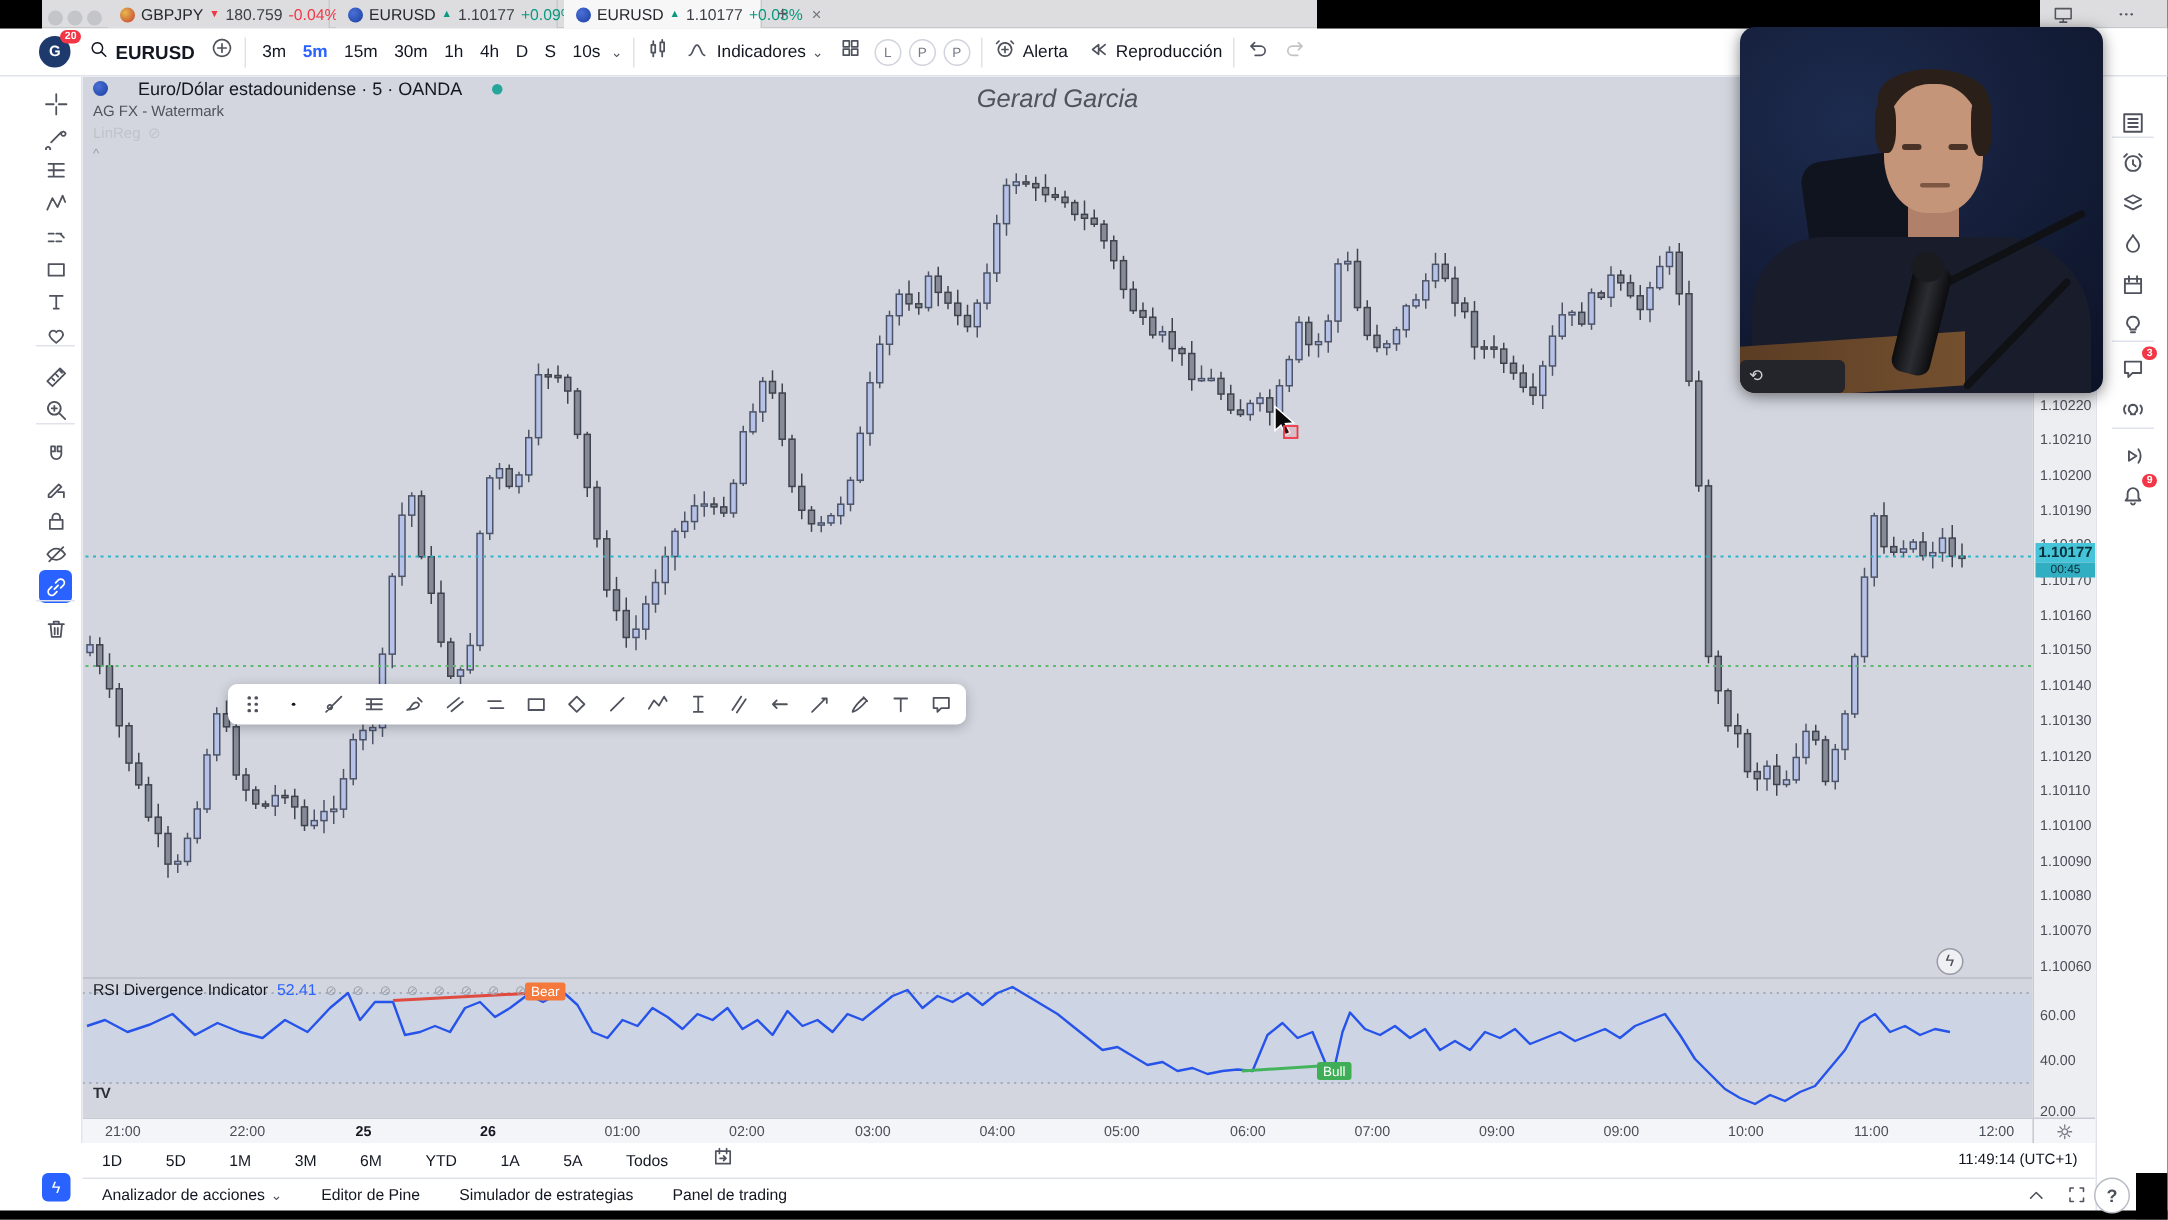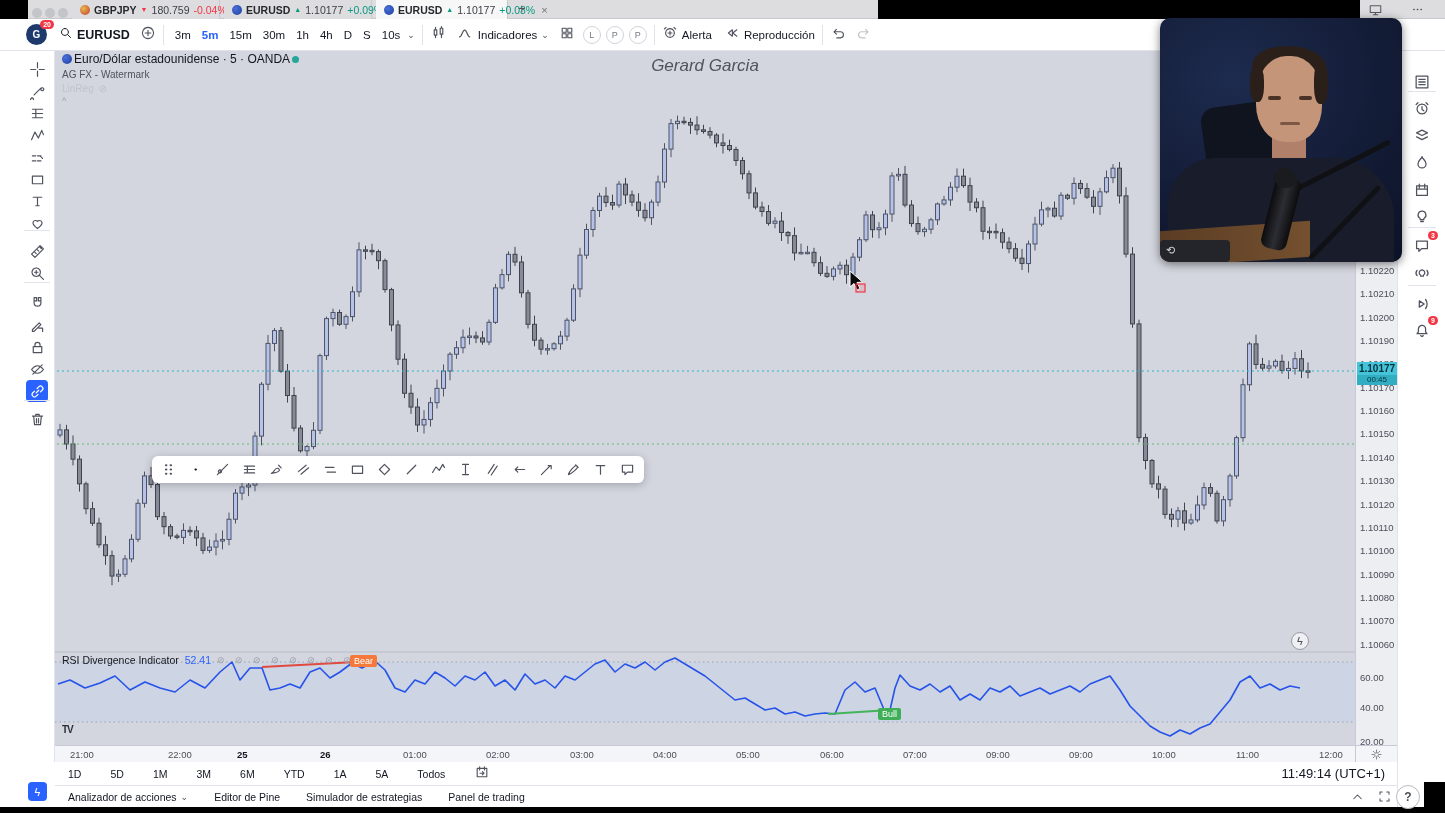--- a/index.html
+++ b/index.html
@@ -6,21 +6,21 @@
   html,body { width:1445px; height:813px; overflow:hidden; background:#000; font-family:"Liberation Sans",sans-serif; }
   .abs { position:absolute; }
   #app { position:relative; width:1445px; height:813px; background:#fff; }
 
   
   #tabbar { left:0; top:0; width:1445px; height:19px; background:#dddddf; border-bottom:1px solid #c8c9cc; z-index:5; }
   .tlight { width:10px; height:10px; border-radius:50%; background:#c4c5c9; display:inline-block; margin-right:3px; }
   .tab { position:absolute; top:0; height:19px; display:flex; align-items:center; gap:4px; padding:0 8px; font-size:10.5px; color:#3c3f45; background:#dddddf; border-right:1px solid #c8c9cc; white-space:nowrap; }
   .tab.active { background:#f7f7f8; }
   .fav { width:10px; height:10px; border-radius:50%; flex:0 0 auto; }
-  .tab .sym { font-weight:bold; color:#26282d; }
+  .tab .sym { font-weight:normal; color:#26282d; }
   .dn { color:#f23645; } .up { color:#089981; }
   .tclose { color:#6f7278; font-size:11px; margin-left:2px; cursor:pointer; }
 
   
   #header { left:0; top:19px; width:1445px; height:32px; background:#ffffff; border-bottom:1px solid #e0e3eb; z-index:6; display:flex; align-items:center; }
   .hitem { display:flex; align-items:center; gap:4px; color:#131722; font-size:12px; }
   .hsep { width:1px; height:20px; background:#e0e3eb; margin:0 7px; }
   .tfbtn { font-size:11.5px; color:#131722; padding:2px 4px; border-radius:3px; cursor:pointer; }
   .tfbtn.sel { color:#2962ff; font-weight:bold; }
   .circbtn { width:18px; height:18px; border:1px solid #d1d4dc; border-radius:50%; font-size:9px; color:#787b86; display:flex; align-items:center; justify-content:center; }
@@ -33,21 +33,21 @@
   .ltool { position:absolute; left:26px; width:22px; height:22px; display:flex; align-items:center; justify-content:center; border-radius:4px; cursor:pointer; }
   .ltool.active { background:#2962ff; }
   .lsep { position:absolute; left:24px; width:26px; height:1px; background:#e0e3eb; }
 
   
   #chart { left:55px; top:51px; width:1300px; height:711px; background:#d3d6de; z-index:1; }
   #wm { left:455px; top:56px; width:500px; text-align:center; z-index:1;font-style:italic; }
   #wm .l1 { font-size:17px; color:#4e535e; font-weight:500; }
   #wm .l2 { font-size:11px; color:#82868f; margin-top:3px; }
   #legend { left:62px; top:52px; z-index:3; }
-  #legend .t1 { font-size:12px; color:#131722; display:flex; gap:2px; align-items:center; }
+  #legend .t1 { font-size:12px; color:#131722; display:flex; gap:20px; align-items:center; }
   #legend .dot { width:7px; height:7px; border-radius:50%; background:#26a69a; }
   #legend .t2 { font-size:10px; color:#50535e; margin-top:3px; }
   #legend .t3 { font-size:10px; color:#c0c3cb; margin-top:3px; display:flex; gap:5px; align-items:center; }
   #legend .car { color:#9ba0aa; font-size:9px; margin-top:2px; }
   #csvg { left:55px; top:51px; z-index:2; }
   #dtoolbar { left:152px; top:456px; height:27px; background:#fff; border-radius:6px; box-shadow:0 2px 8px rgba(30,34,45,.28); display:flex; align-items:center; padding:0 8px; gap:10px; z-index:4; }
   #rsilabel { left:62px; top:654px; z-index:3; display:flex; gap:6px; align-items:center; font-size:10.5px; color:#131722; }
   #rsilabel .val { color:#2962ff; }
   #rsilabel .eyes { color:#9aa0ab; font-size:9px; letter-spacing:4px; }
   .sigtag { position:absolute; z-index:3; font-size:9px; color:#fff; padding:1px 4px; border-radius:2px; }
@@ -66,21 +66,21 @@
   .rtool { position:absolute; left:13px; width:22px; height:22px; display:flex; align-items:center; justify-content:center; }
   .rbadge { position:absolute; top:-4px; right:-5px; background:#f23645; color:#fff; font-size:7px; font-weight:bold; border-radius:7px; padding:1px 3px; }
   #pubbtn { position:absolute; left:-29px; top:8px; background:#2962ff; color:#fff; font-size:10.5px; border-radius:9px; padding:2px 9px; }
 
   
   #taxis { left:55px; top:745px; width:1300px; height:17px; background:#f4f5f8; border-top:1px solid #c7cad4; z-index:3; }
   .tlab { position:absolute; top:3px; font-size:9.5px; color:#4a4e58; }
   #tgear { left:1355px; top:745px; width:42px; height:17px; background:#f4f5f8; border-top:1px solid #c7cad4; border-left:1px solid #c7cad4; display:flex; align-items:center; justify-content:center; z-index:3; }
   #rangebar { left:55px; top:762px; width:1342px; height:24px; background:#fff; border-bottom:1px solid #e0e3eb; display:flex; align-items:center; z-index:3; }
   .rng { font-size:10.5px; color:#131722; margin-right:29px; cursor:pointer; }
-  #clocktxt { position:absolute; right:12px; font-size:13px; color:#131722; }
+  #clocktxt { position:absolute; right:12px; font-size:10px; color:#131722; }
   #botpanel { left:55px; top:786px; width:1342px; height:21px; background:#fff; display:flex; align-items:center; z-index:3; }
   .ptab { font-size:10.5px; color:#131722; margin-right:26px; display:flex; align-items:center; gap:4px; cursor:pointer; }
   #bluesq { left:28px; top:782px; width:19px; height:19px; background:#2962ff; border-radius:4px; color:#fff; font-size:11px; display:flex; align-items:center; justify-content:center; z-index:6; }
   #leftbot { left:0; top:762px; width:55px; height:45px; background:#fff; z-index:3; }
 
   
   .blk { background:#000; z-index:8; }
   #helpbtn { left:1396px; top:785px; width:24px; height:24px; background:#fff; border:1px solid #b9bcc4; border-radius:50%; color:#4a4f59; font-weight:bold; font-size:12px; display:flex; align-items:center; justify-content:center; z-index:10; }
   #panelicons { left:1350px; top:789px; z-index:9; display:flex; gap:12px; color:#50535e; }
 
@@ -918,21 +918,21 @@
         </svg>
         <div class="rbadge">9</div>
       </div>
       <div style="position: absolute; left: 10px; top: 72px; width: 28px; height: 1px; background: rgb(224, 227, 235);"></div>
       <div style="position: absolute; left: 10px; top: 208px; width: 28px; height: 1px; background: rgb(224, 227, 235);"></div>
       <div style="position: absolute; left: 10px; top: 266px; width: 28px; height: 1px; background: rgb(224, 227, 235);"></div>
     </div>
 
   <div id="taxis" class="abs">
       <div class="tlab" style="left: 15px;">21:00</div>
-      <div class="tlab" style="left: 98px; margin-left: 15px;">22:00</div>
+      <div class="tlab" style="left: 98px;">22:00</div>
       <div class="tlab" style="left: 182px; font-weight: bold; color: rgb(19, 23, 34);">25</div>
       <div class="tlab" style="left: 265px; font-weight: bold; color: rgb(19, 23, 34);">26</div>
       <div class="tlab" style="left: 348px;">01:00</div>
       <div class="tlab" style="left: 431px;">02:00</div>
       <div class="tlab" style="left: 515px;">03:00</div>
       <div class="tlab" style="left: 598px; text-align: center;">04:00</div>
       <div class="tlab" style="left: 681px;">05:00</div>
       <div class="tlab" style="left: 765px;">06:00</div>
       <div class="tlab" style="left: 848px;">07:00</div>
       <div class="tlab" style="left: 931px;">09:00</div>

